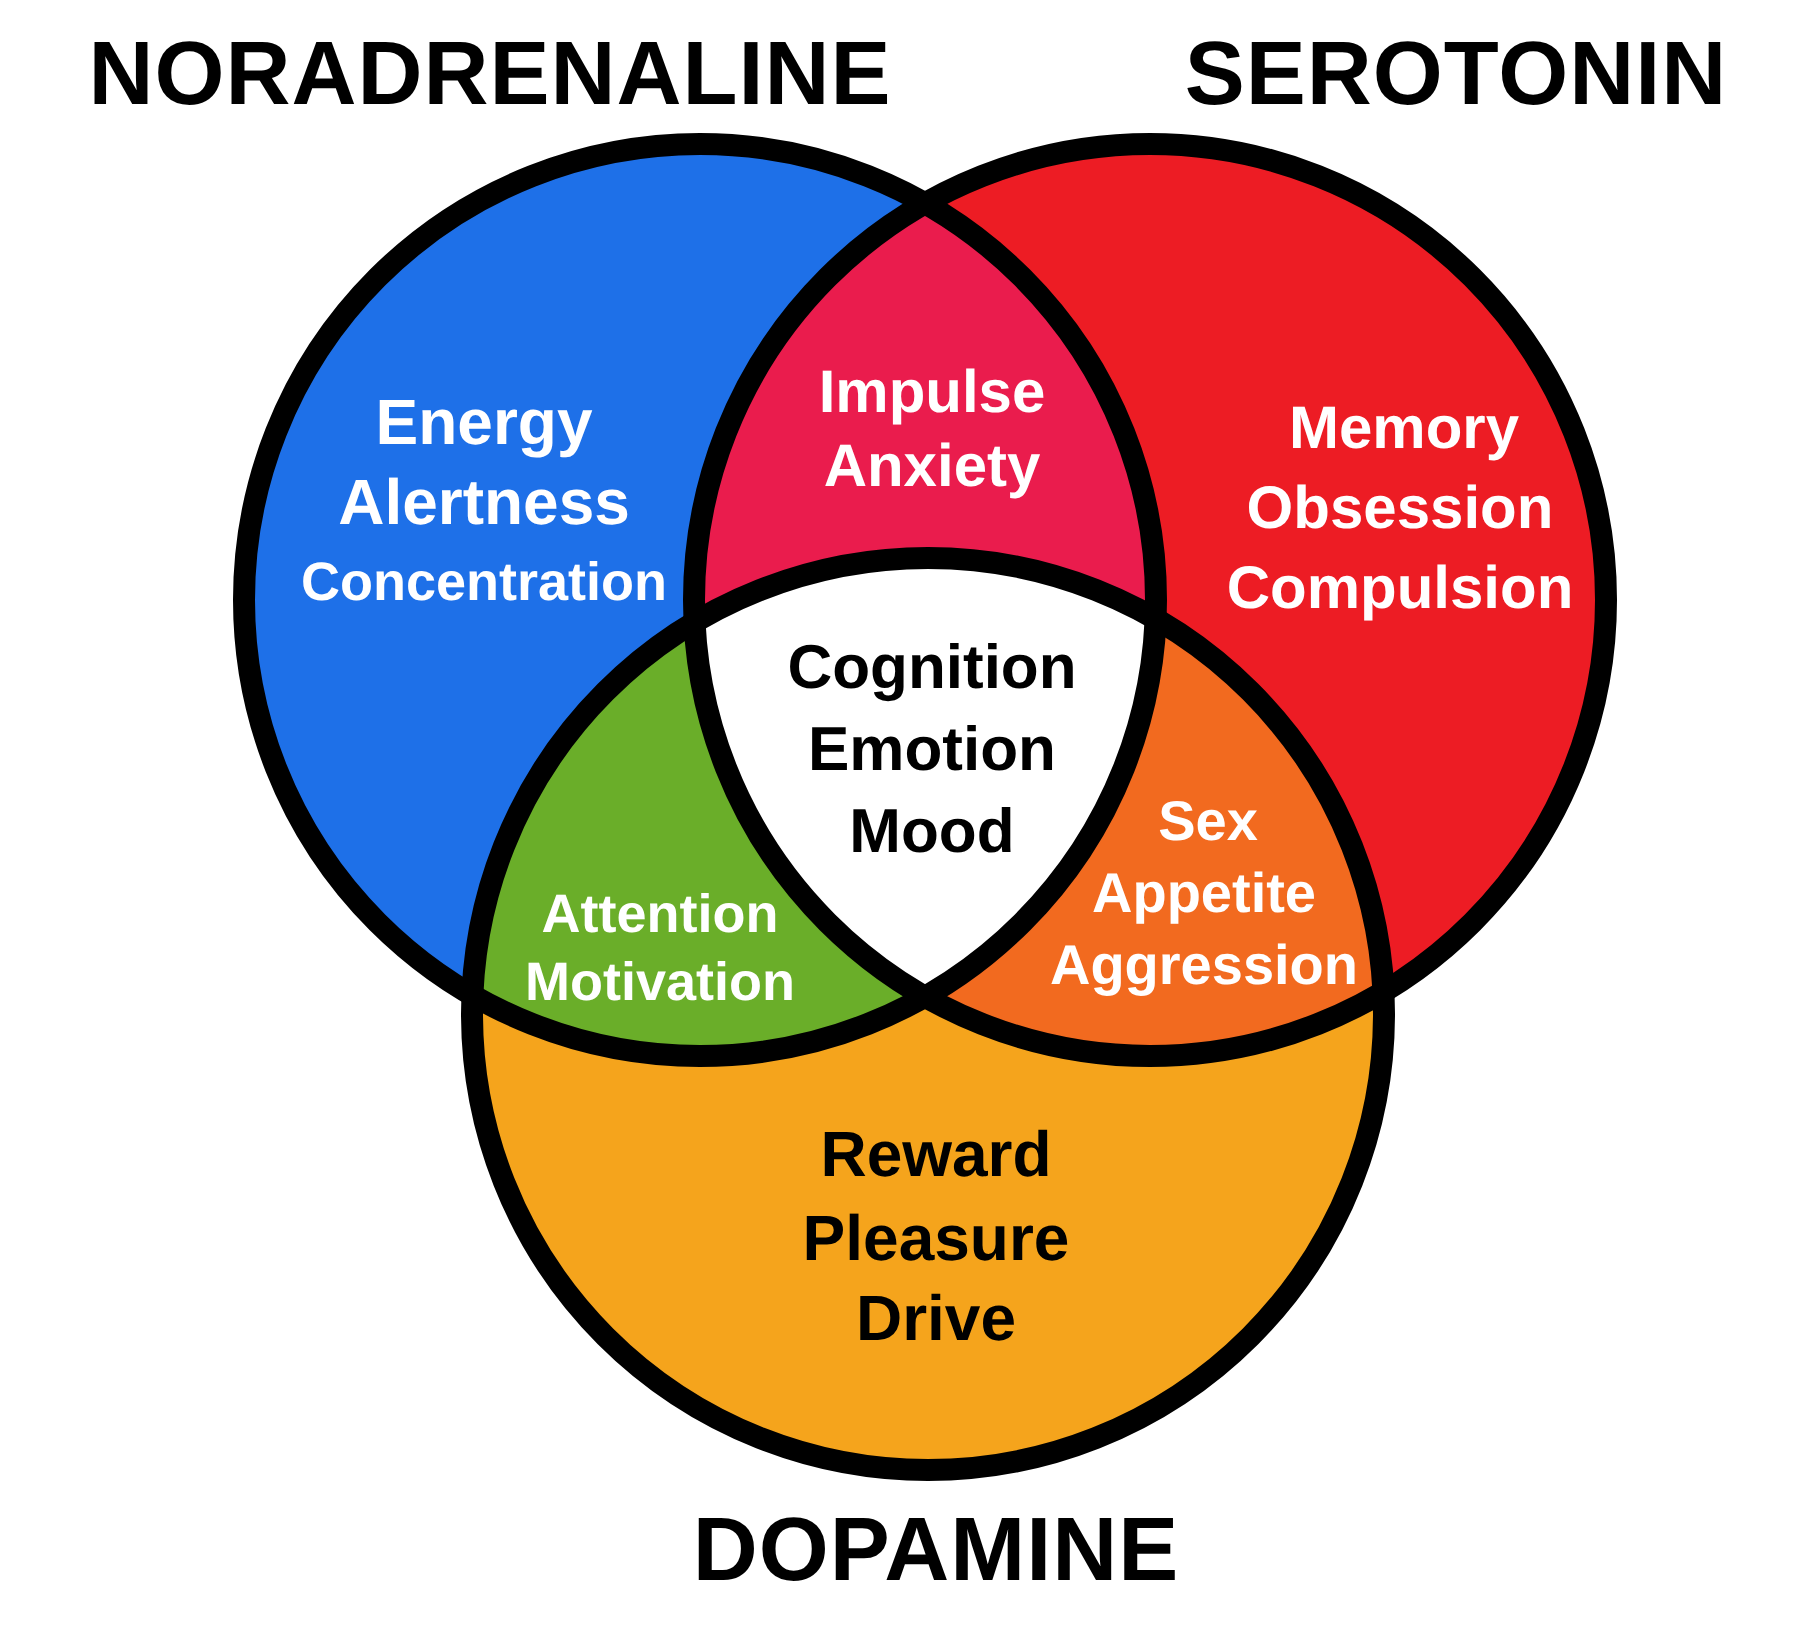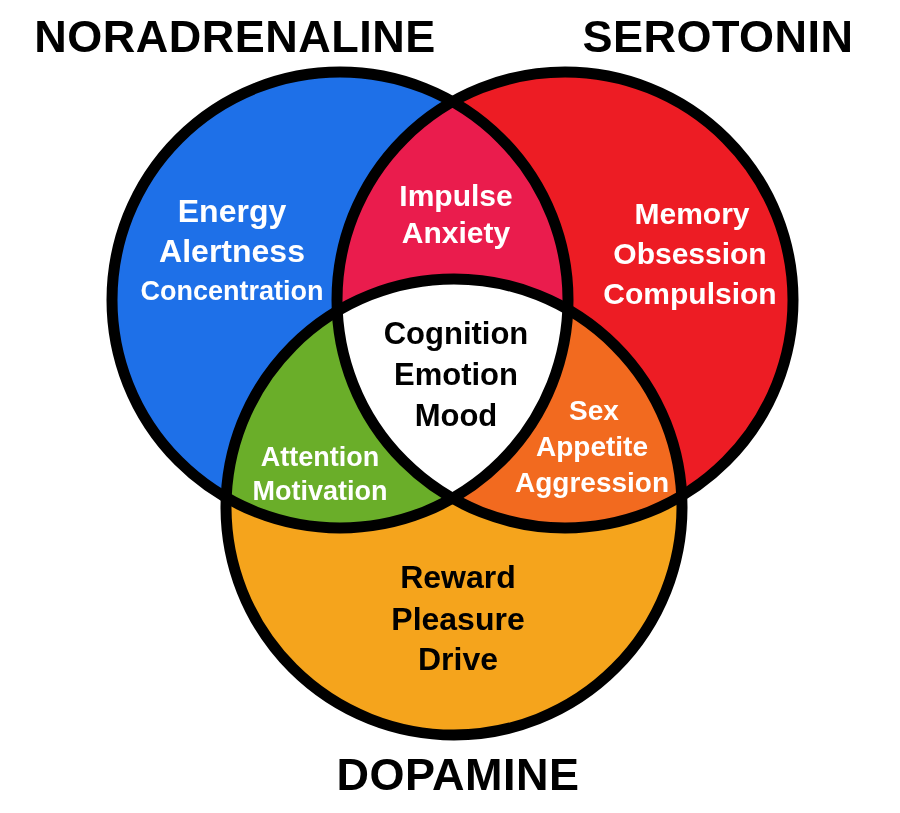--- a/index.html
+++ b/index.html
@@ -8,20 +8,21 @@
     background: #ffffff;
     width: 900px;
     height: 813px;
     overflow: hidden;
   }
   .stage {
     position: relative;
     width: 884px;
     height: 813px;
     background: #ffffff;
+    margin-left: 10px;
   }
   svg { display: block; }
   text {
     font-family: "Liberation Sans", sans-serif;
     font-weight: bold;
     text-anchor: middle;
   }
   .t-title { font-size: 45px; letter-spacing: 0.5px; }
   .s32 { font-size: 32px; }
   .s31 { font-size: 31px; }

